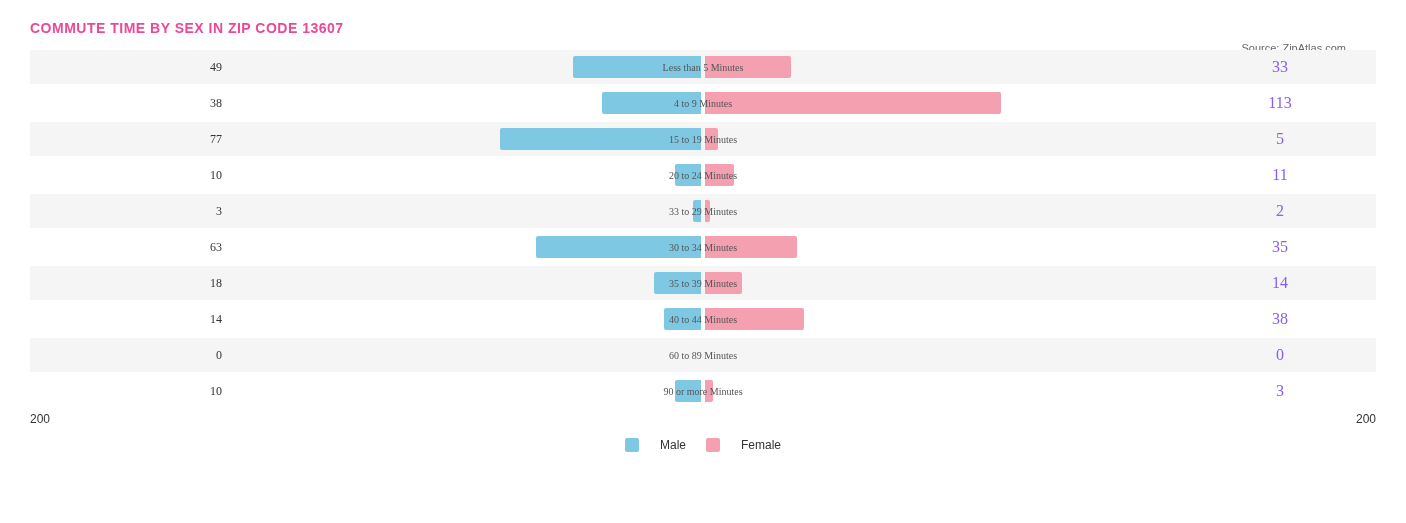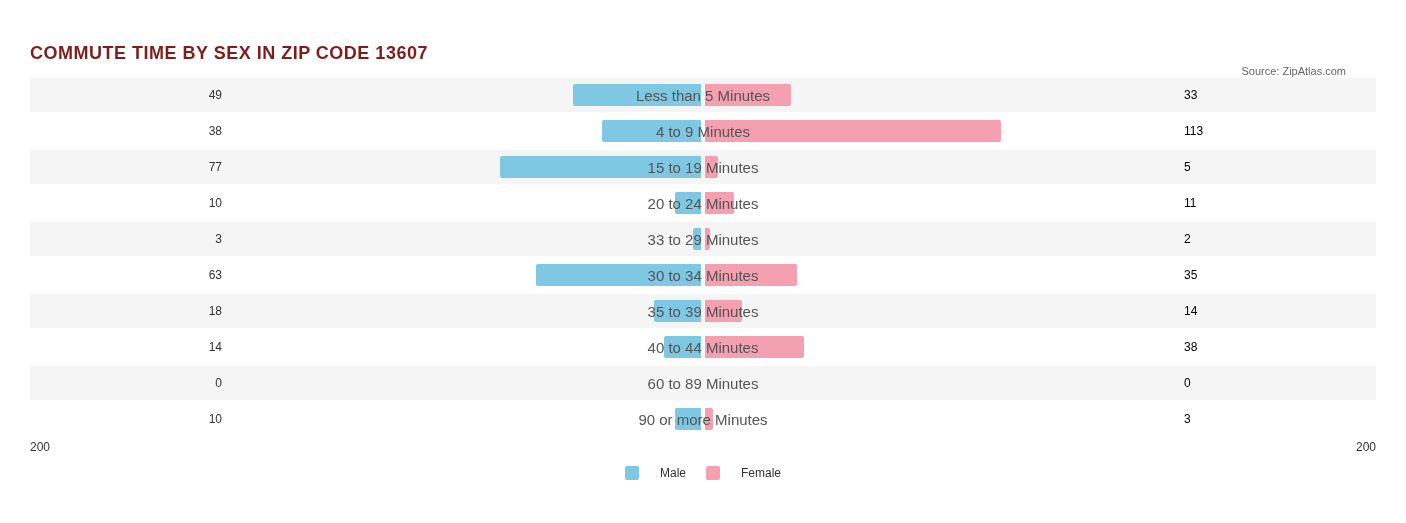--- a/index.html
+++ b/index.html
@@ -4,44 +4,44 @@
   <style>
     * { box-sizing: border-box; margin: 0; padding: 0; }
     body {
       font-family: Arial, sans-serif;
       background: #fff;
       width: 1406px;
       min-height: 523px;
       padding: 20px 30px;
     }
     .chart-title {
-      font-size: 18px;
+      font-size: 14px;
       font-weight: bold;
-      color: #7f1d1d;
+      color: #ec4899;
       text-transform: uppercase;
       letter-spacing: 0.5px;
       margin-bottom: 14px;
-      margin-top: 23px;
     }
     .source {
       position: absolute;
       top: 22px;
       right: 30px;
       font-size: 11px;
       color: #666;
     }
     .chart-container {
       position: relative;
       width: 100%;
     }
     .row {
       display: flex;
       align-items: center;
       height: 34px;
       margin-bottom: 2px;
+      font-family: Liberation Serif, serif;
     }
     .row:nth-child(odd) {
       background: #f5f5f5;
     }
     .row:nth-child(even) {
       background: #fff;
     }
     .left-value {
       width: 200px;
       text-align: right;
@@ -87,32 +87,32 @@
     }
     .female-bar {
       background: #f4a0b0;
       height: 22px;
       border-radius: 0 2px 2px 0;
     }
     .label-center {
       position: absolute;
       left: 50%;
       transform: translateX(-50%);
-      font-size: 15px;
+      font-size: 10px;
       color: #555;
       white-space: nowrap;
       z-index: 2;
       pointer-events: none;
     }
     .right-value {
       width: 200px;
-      text-align: left;
+      text-align: center;
       padding-left: 8px;
-      font-size: 12px;
-      color: #000000;
+      font-size: 16px;
+      color: #8b5cf6;
       flex-shrink: 0;
     }
     .legend {
       display: flex;
       justify-content: center;
       align-items: center;
       margin-top: 10px;
       gap: 20px;
       font-size: 12px;
       color: #333;

